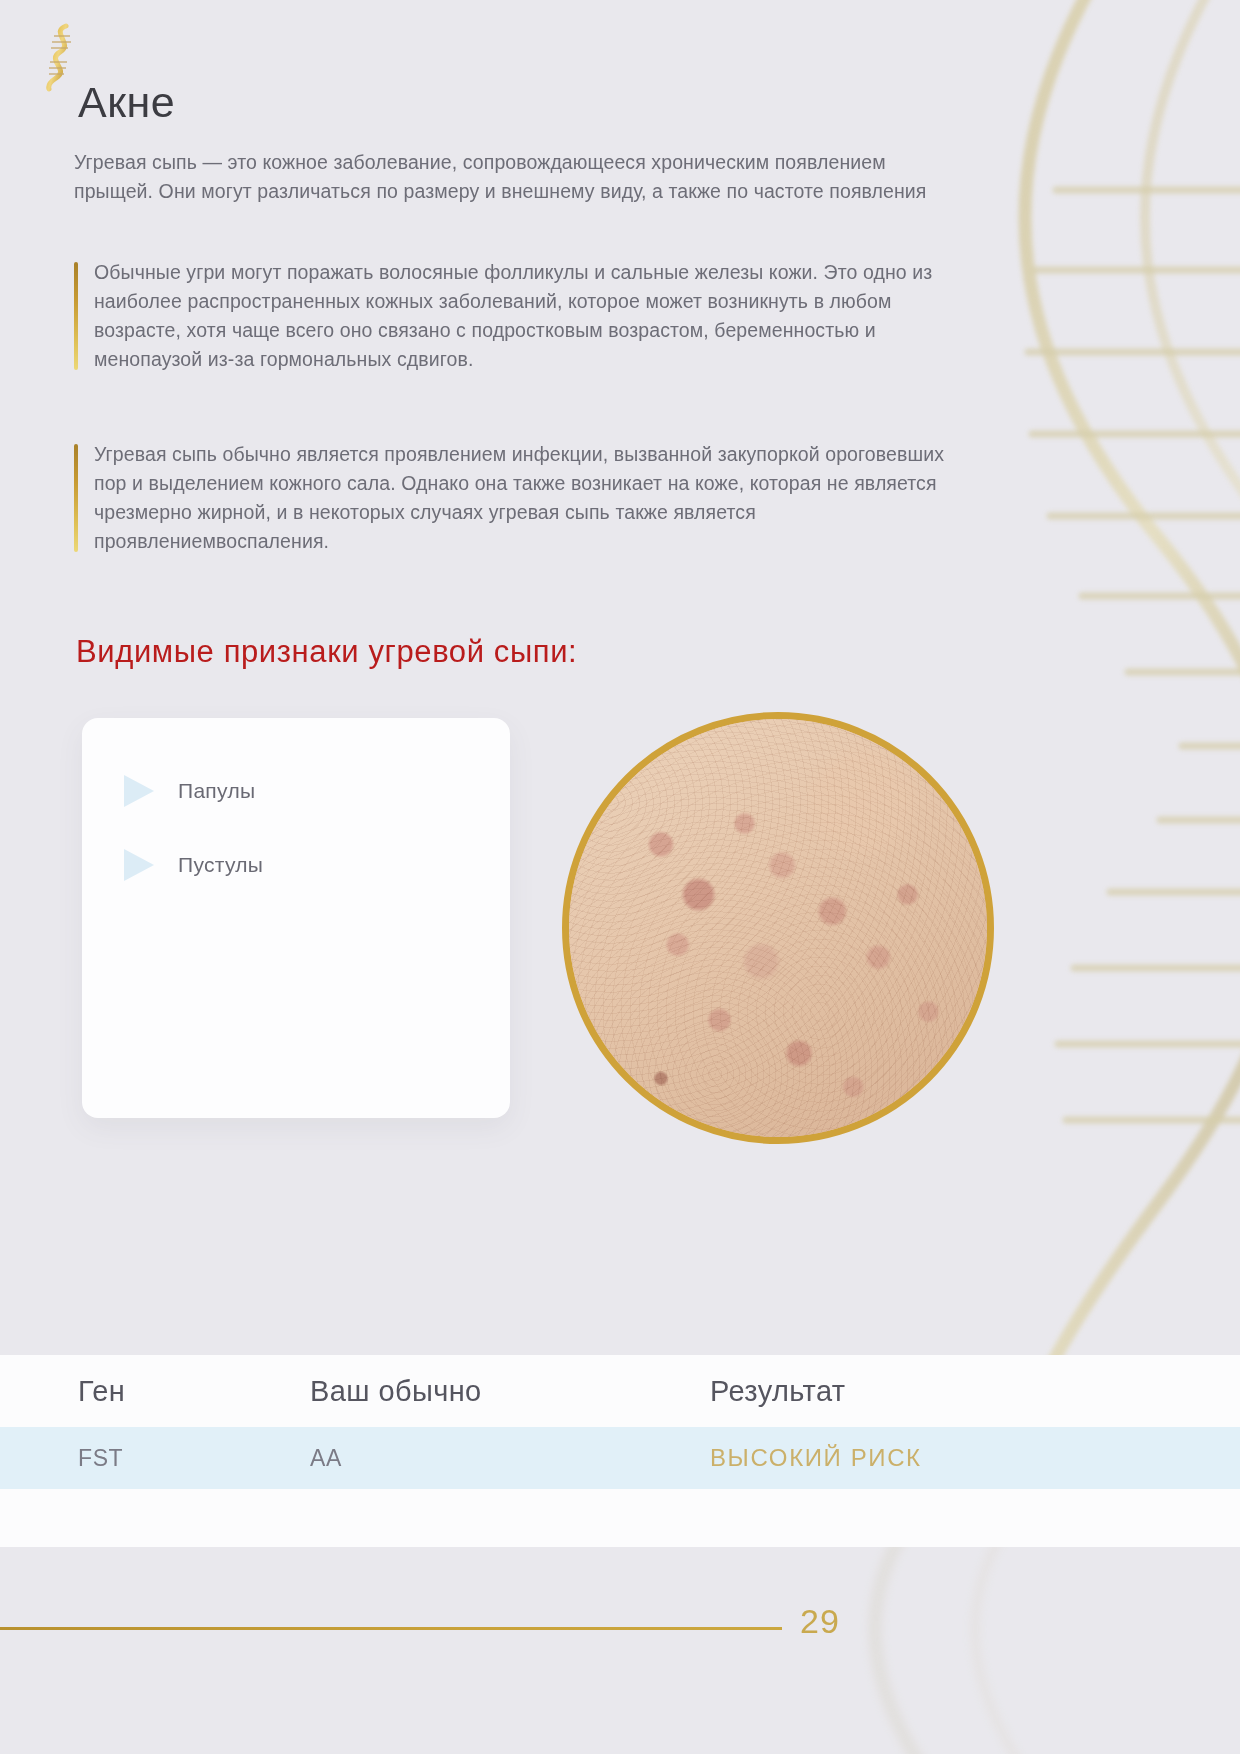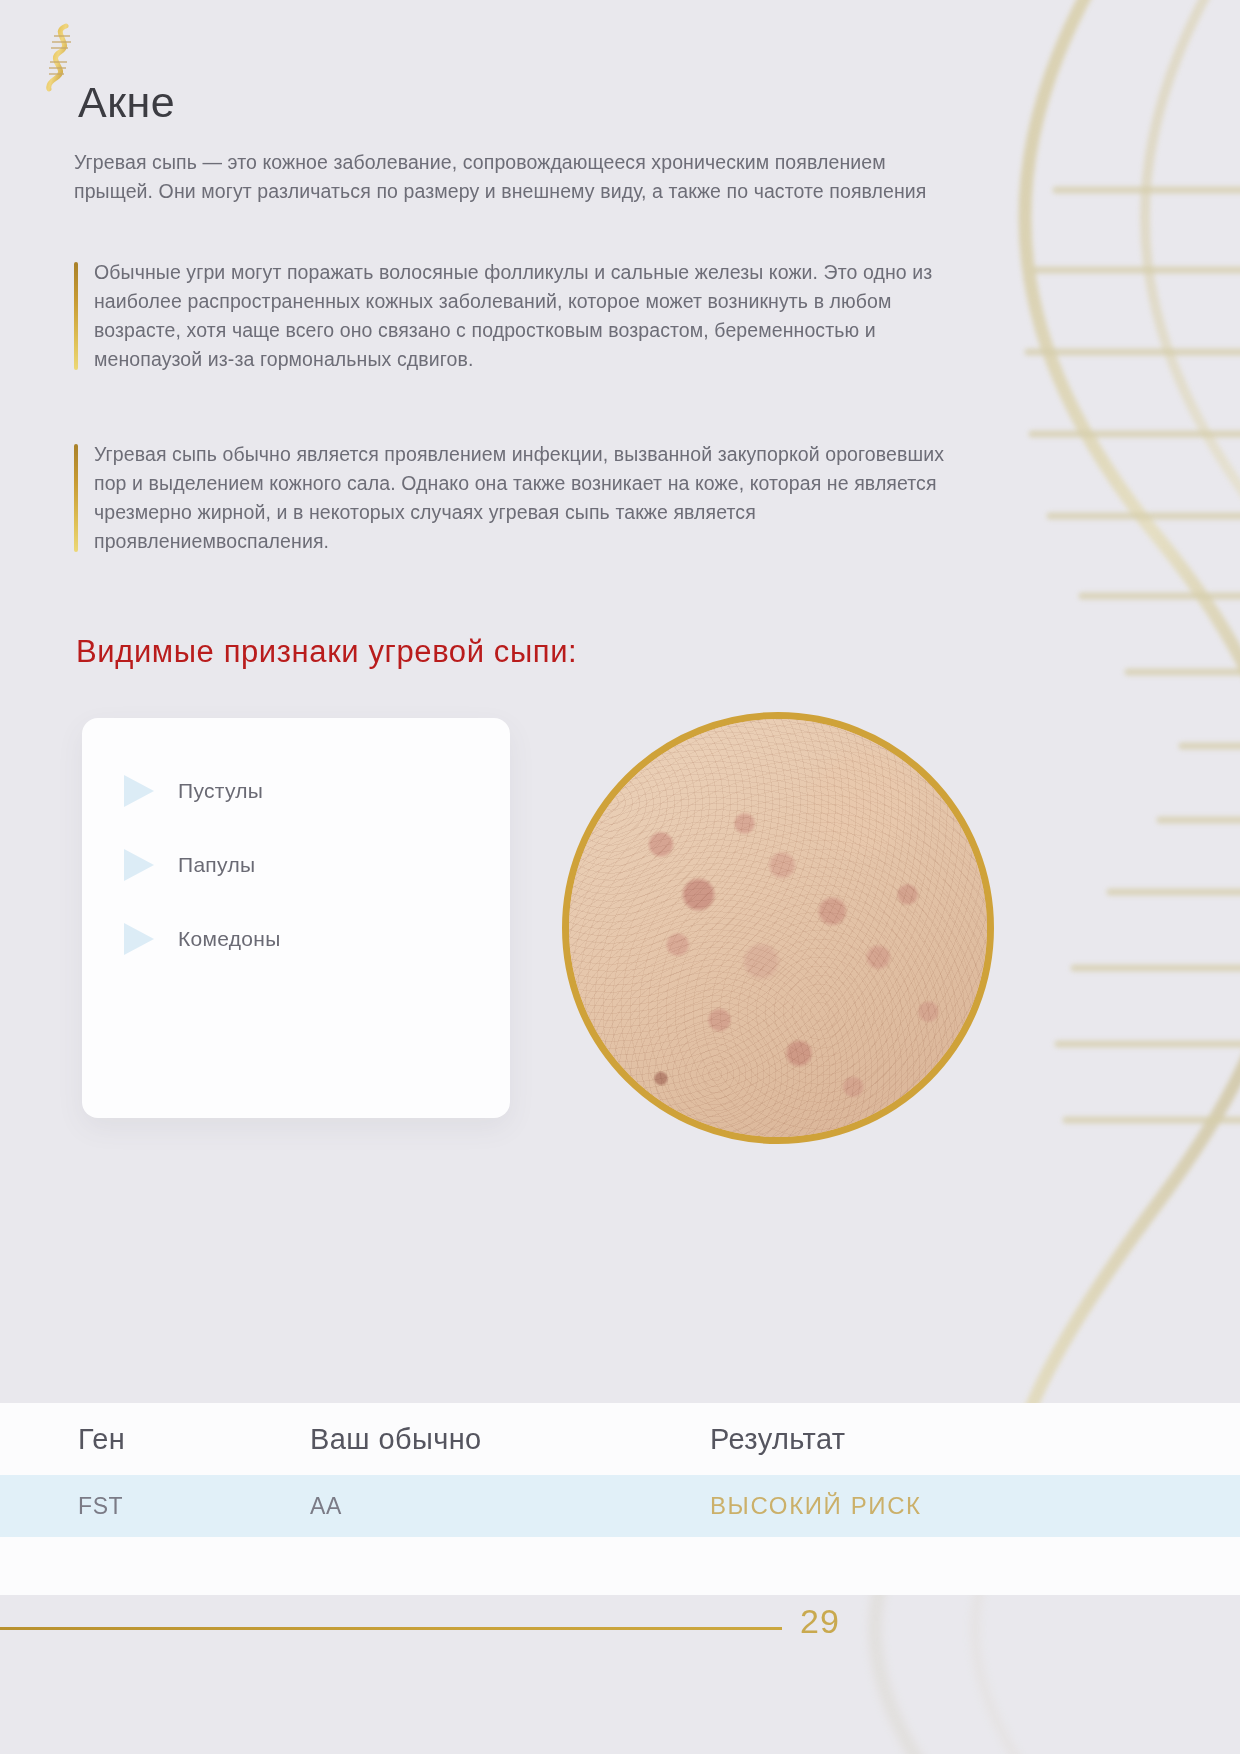--- a/index.html
+++ b/index.html
@@ -141,21 +141,20 @@
       repeating-radial-gradient(circle at 60% 70%, rgba(170,120,95,.10) 0 1px, transparent 1px 9px),
       repeating-radial-gradient(circle at 35% 85%, rgba(150,100,80,.10) 0 1px, transparent 1px 6px);
     mix-blend-mode:multiply;
     opacity:.8;
   }
 
   
   .table-wrap {
     position:absolute; left:0; top:1355px;
     width:1240px;
-    margin-top:48px;
   }
   .tbl { width:100%; border-collapse:collapse; }
   .tbl th, .tbl td {
     text-align:left; font-weight:300;
     padding:0;
   }
   .tbl thead tr { background:#fcfcfd; height:72px; }
   .tbl thead th {
     font-size:29px; color:#55555f; letter-spacing:.4px;
     vertical-align:middle;
@@ -253,29 +252,25 @@
 
   <div class="quote quote-2">
     <span>Угревая сыпь обычно является проявлением инфекции, вызванной закупоркой ороговевших пор и выделением кожного сала. Однако она также возникает на коже, которая не является чрезмерно жирной, и в некоторых случаях угревая сыпь также является проявлениемвоспаления.</span>
   </div>
 
   <h2 class="section-title">Видимые признаки угревой сыпи:</h2>
 
   <div class="list-card">
     <div class="list-item">
       <span class="tri"></span>
-      <span class="list-label">Пустулы</span>
-    </div>
-    <div class="list-item">
-      <span class="tri"></span>
       <span class="list-label">Папулы</span>
     </div>
     <div class="list-item">
       <span class="tri"></span>
-      <span class="list-label">Комедоны</span>
+      <span class="list-label">Пустулы</span>
     </div>
   </div>
 
   <div class="photo-circle">
     <div class="skin"></div>
     <div class="grain"></div>
   </div>
 
   <div class="table-wrap">
     <table class="tbl">

